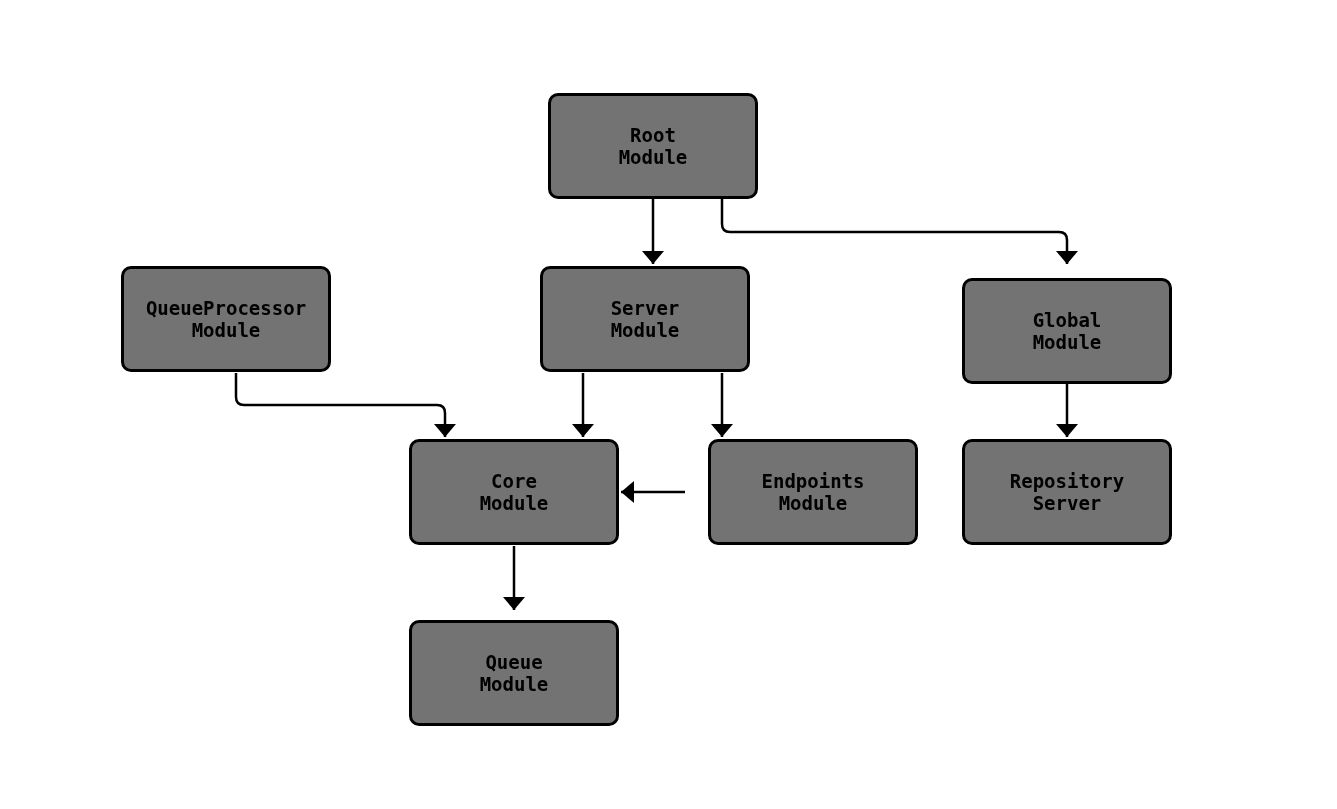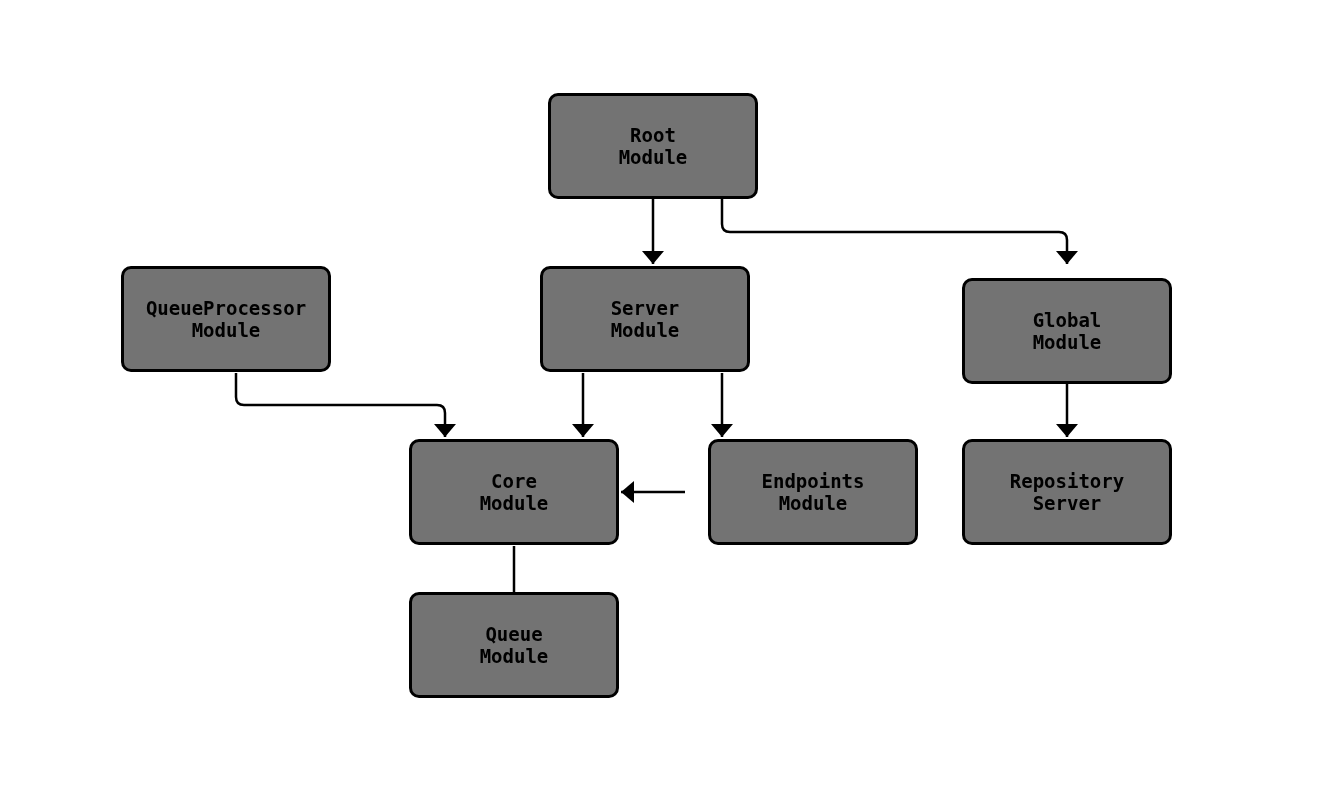--- a/index.html
+++ b/index.html
@@ -98,18 +98,18 @@
   <div class="node" style="left:708px; top:439px">
     <span class="node-label">Endpoints
 Module</span>
   </div>
 
   <div class="node" style="left:962px; top:439px">
     <span class="node-label">Repository
 Server</span>
   </div>
 
-  <div class="node" style="left:409px; top:592px">
+  <div class="node" style="left:409px; top:620px">
     <span class="node-label">Queue
 Module</span>
   </div>
 
 </div>
 
 </body></html>

